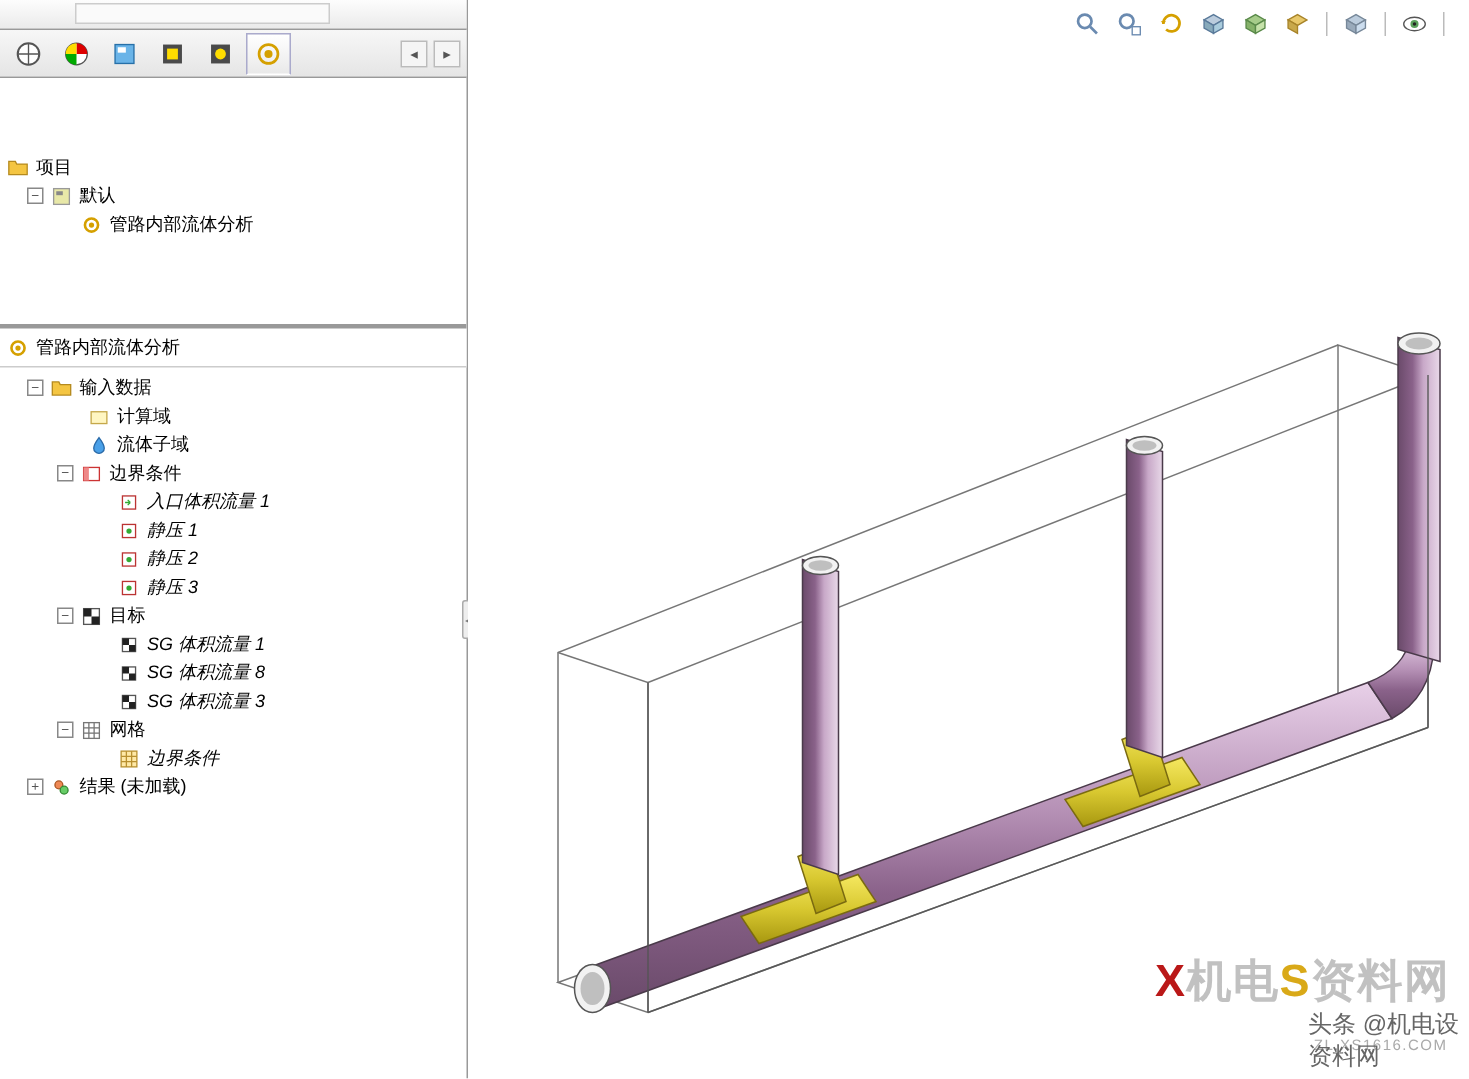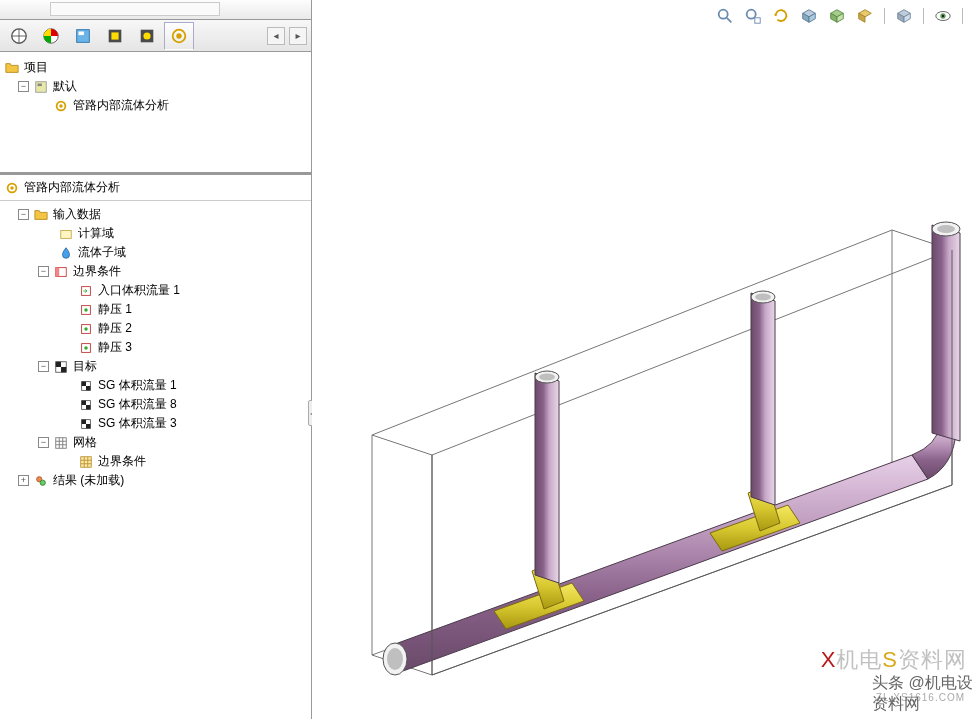--- a/index.html
+++ b/index.html
@@ -10,44 +10,44 @@
     .top-ribbon { height: 20px; background: linear-gradient(#fdfdfd,#eaeaea); border-bottom: 1px solid #999; }
     .ribbon-dropdown-hint { position:absolute; left: 50px; top: 2px; width:170px; height:14px; border:1px solid #ccc; background:#fafafa; }
 
     .tab-strip { height: 32px; display: flex; align-items: center; background: linear-gradient(#f7f7f7,#e5e5e5); border-bottom: 1px solid #999; padding: 0 4px; gap: 2px; }
     .tab-btn { width: 30px; height: 28px; display:flex; align-items:center; justify-content:center; border: 1px solid transparent; }
     .tab-btn.active { background: linear-gradient(#fff,#e9e9e9); border: 1px solid #aac; border-bottom:1px solid #fff; }
     .tab-btn svg { width: 18px; height: 18px; }
     .tab-spacer { flex: 1; }
     .nav-btn { width: 18px; height: 18px; border: 1px solid #bbb; background:#f5f5f5; display:flex; align-items:center; justify-content:center; font-size:10px; color:#555; margin-left:2px; }
 
-    .project-tree { padding: 6px 2px 18px 4px; font-size: 12px; color: #000; height: 120px; overflow:hidden; }
+    .project-tree { padding: 6px 2px 18px 4px; font-size: 12px; color: #000; height: 120px; overflow:hidden;margin-top:44px; }
     .analysis-label { display:flex; align-items:center; gap:4px; padding: 4px 4px; font-size:12px; border-top: 3px solid #999; border-bottom: 1px solid #ccc; background:#fff; }
     .analysis-tree { padding: 4px 2px 4px 4px; font-size: 12px; color:#000; }
 
     .node { display:flex; align-items:center; gap:4px; padding:1px 0; white-space:nowrap; }
     .ind1 { padding-left: 14px; }
     .ind2 { padding-left: 34px; }
     .ind3 { padding-left: 54px; align-items: center; }
-    .ind4 { padding-left: 74px; }
+    .ind4 { padding-left: 74px; font-style: italic; }
     .tw { width:11px; height:11px; border:1px solid #888; display:inline-flex; align-items:center; justify-content:center; font-size:9px; color:#555; background:#fff; line-height:1; }
     .tw.leaf { border:none; background:none; }
     .icon-box { width:16px; height:16px; display:inline-flex; align-items:center; justify-content:center; }
     .icon-box svg { width:14px; height:14px; }
 
     .viewport { position:absolute; left:312px; top:0; width:667px; height:719px; background:#fff; }
     .view-toolbar { position:absolute; top:5px; right:14px; display:flex; gap:6px; align-items:center; }
     .vt-btn { width:22px; height:22px; display:flex; align-items:center; justify-content:center; }
     .vt-btn svg { width:18px; height:18px; }
     .vt-sep { width:1px; height:16px; background:#bbb; margin:0 2px; }
 
     .model-area { position:absolute; left:0; top:35px; width:667px; height:680px; }
     .model-area svg { width:100%; height:100%; }
 
-    .watermark1 { position:absolute; right:12px; bottom:44px; font-size:22px; font-weight:normal; color:#bbb; opacity:.9; letter-spacing:1px; }
+    .watermark1 { position:absolute; right:12px; bottom:44px; font-size:30px; font-weight:bold; color:#bbb; opacity:.9; letter-spacing:1px; }
     .watermark1 .red { color:#b30000; }
     .watermark1 .y { color:#d5a000; }
     .watermark2 { position:absolute; right:14px; bottom:16px; font-size:10px; color:#aaa; letter-spacing:1px; }
     .watermark3 { position:absolute; bottom:4px; left:560px; font-size:16px; color:#666;margin-top:44px; }
 
     .side-handle { position:absolute; left:308px; top:400px; width:8px; height:26px; border:1px solid #aaa; border-radius:2px 0 0 2px; background:#eee; display:flex; align-items:center; justify-content:center; font-size:8px; color:#777; }
   </style>
 </head>
 <body>
 

